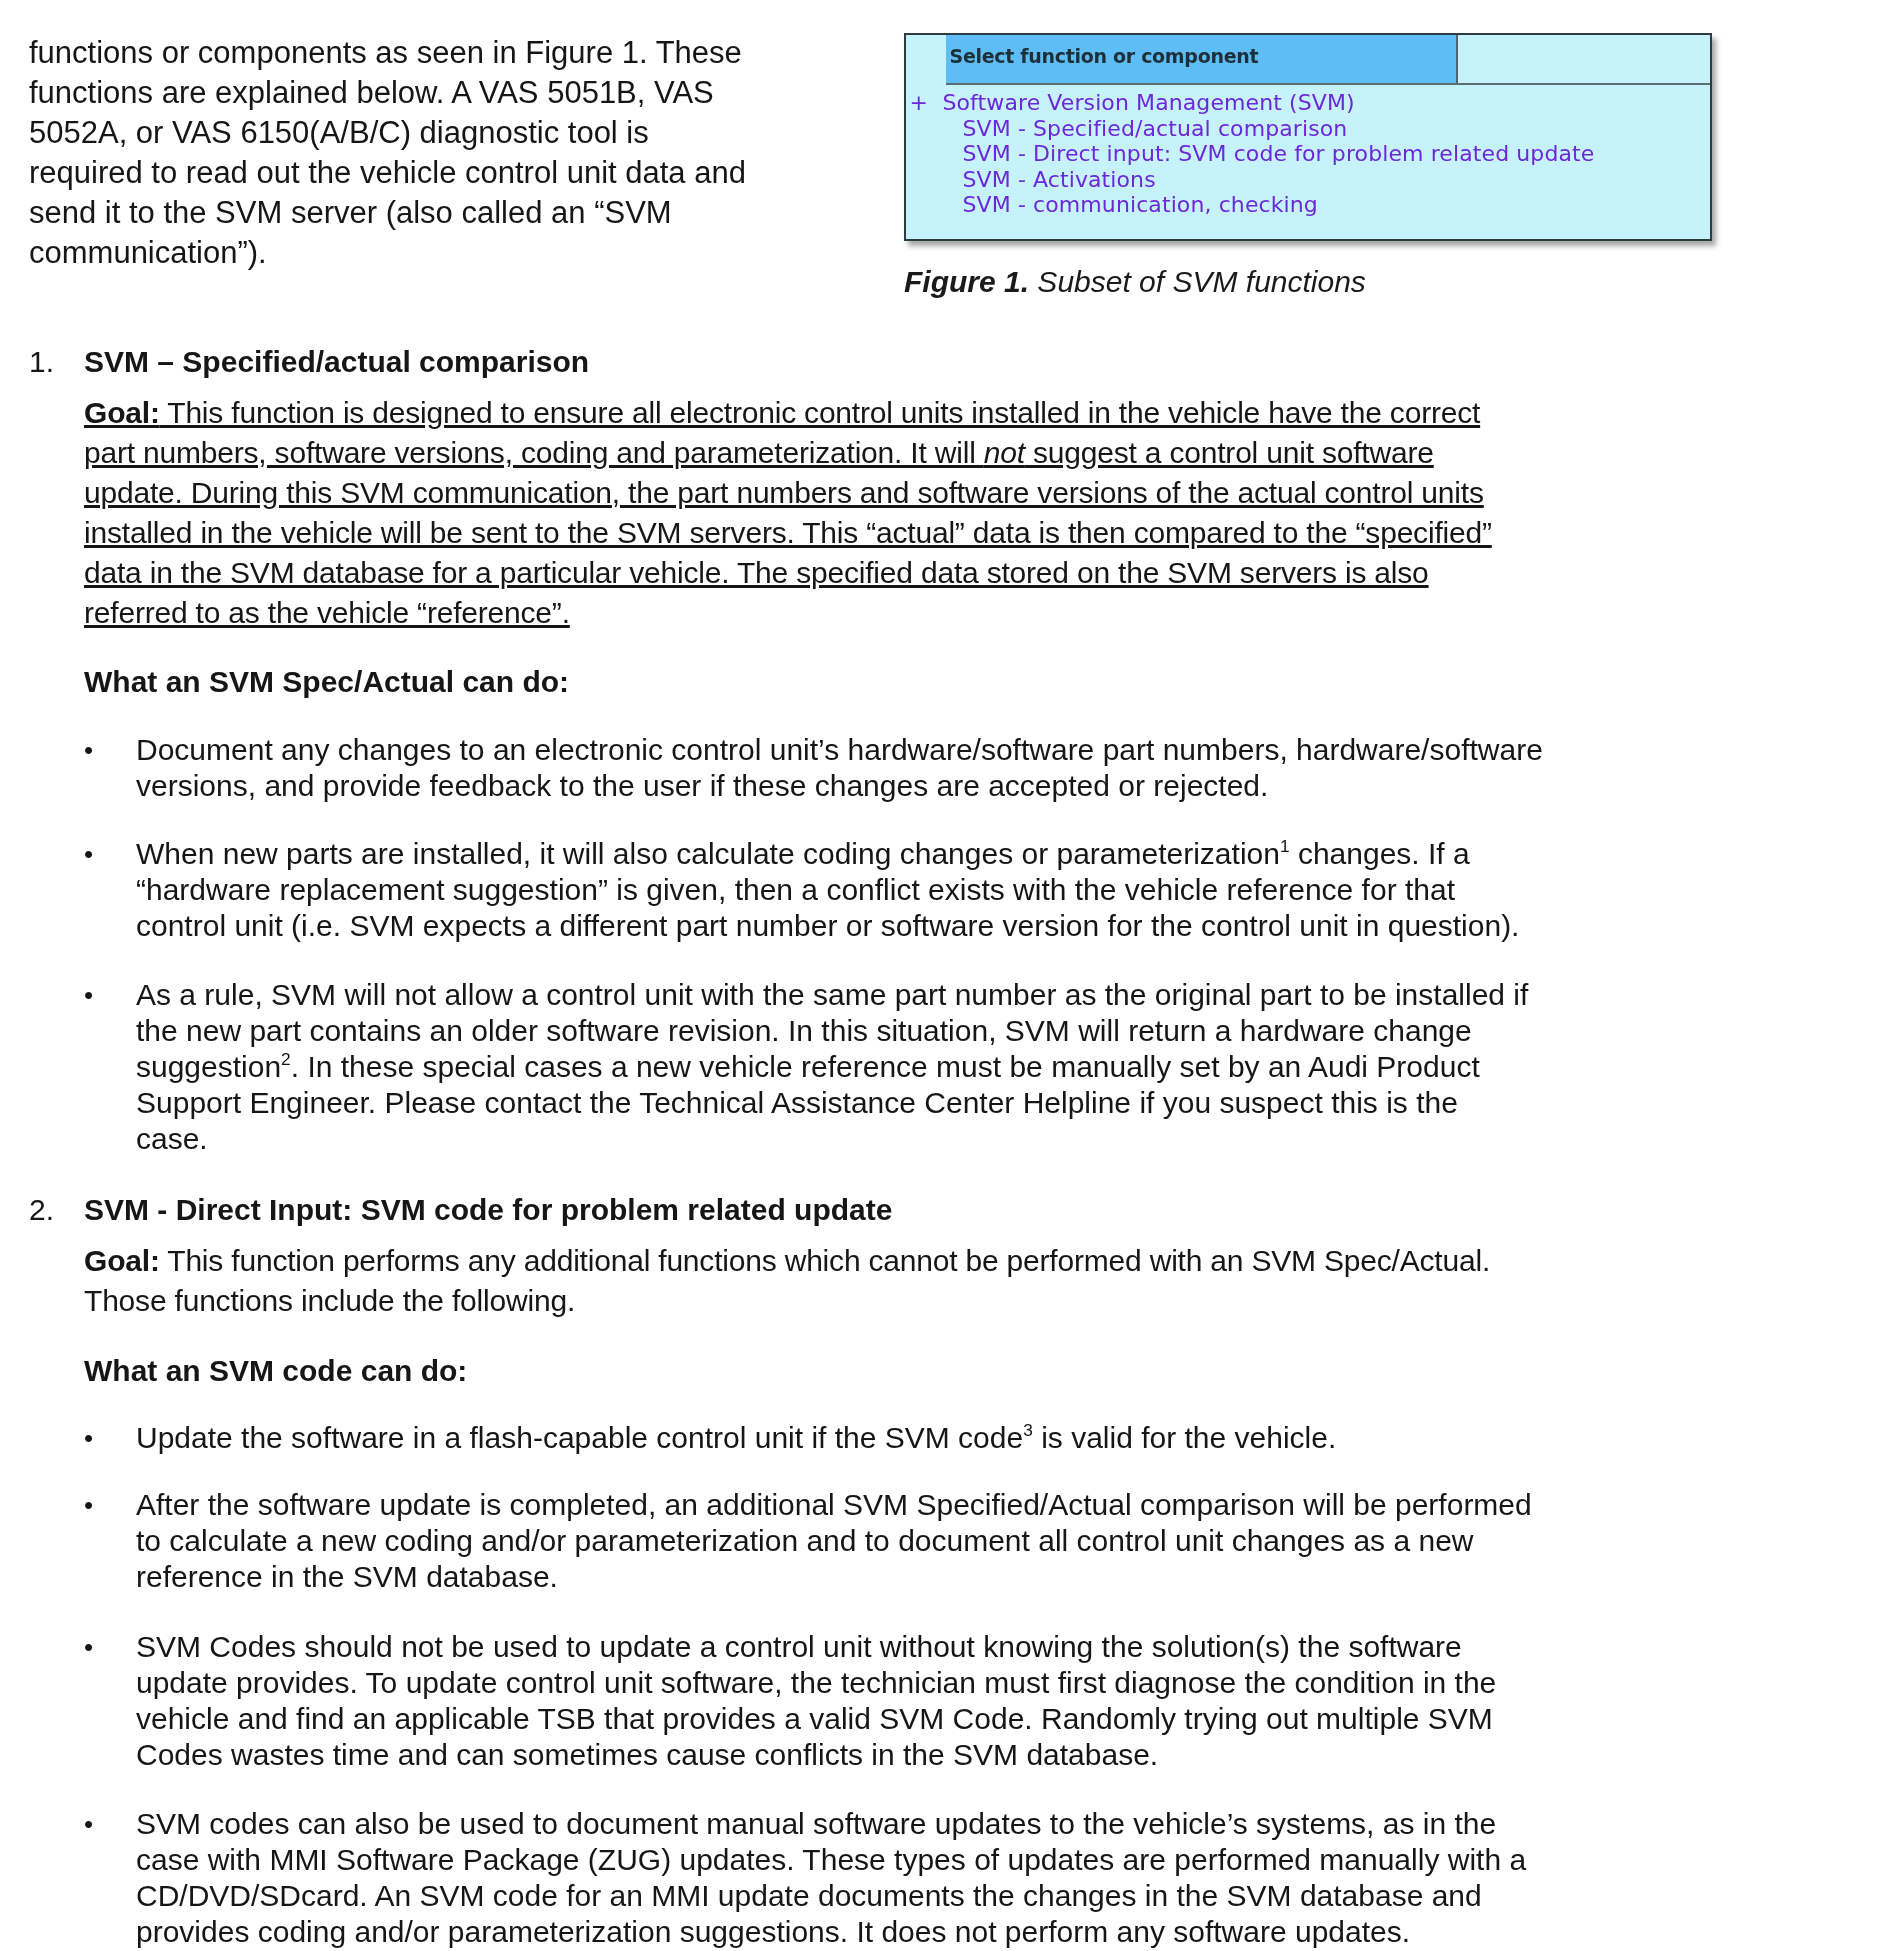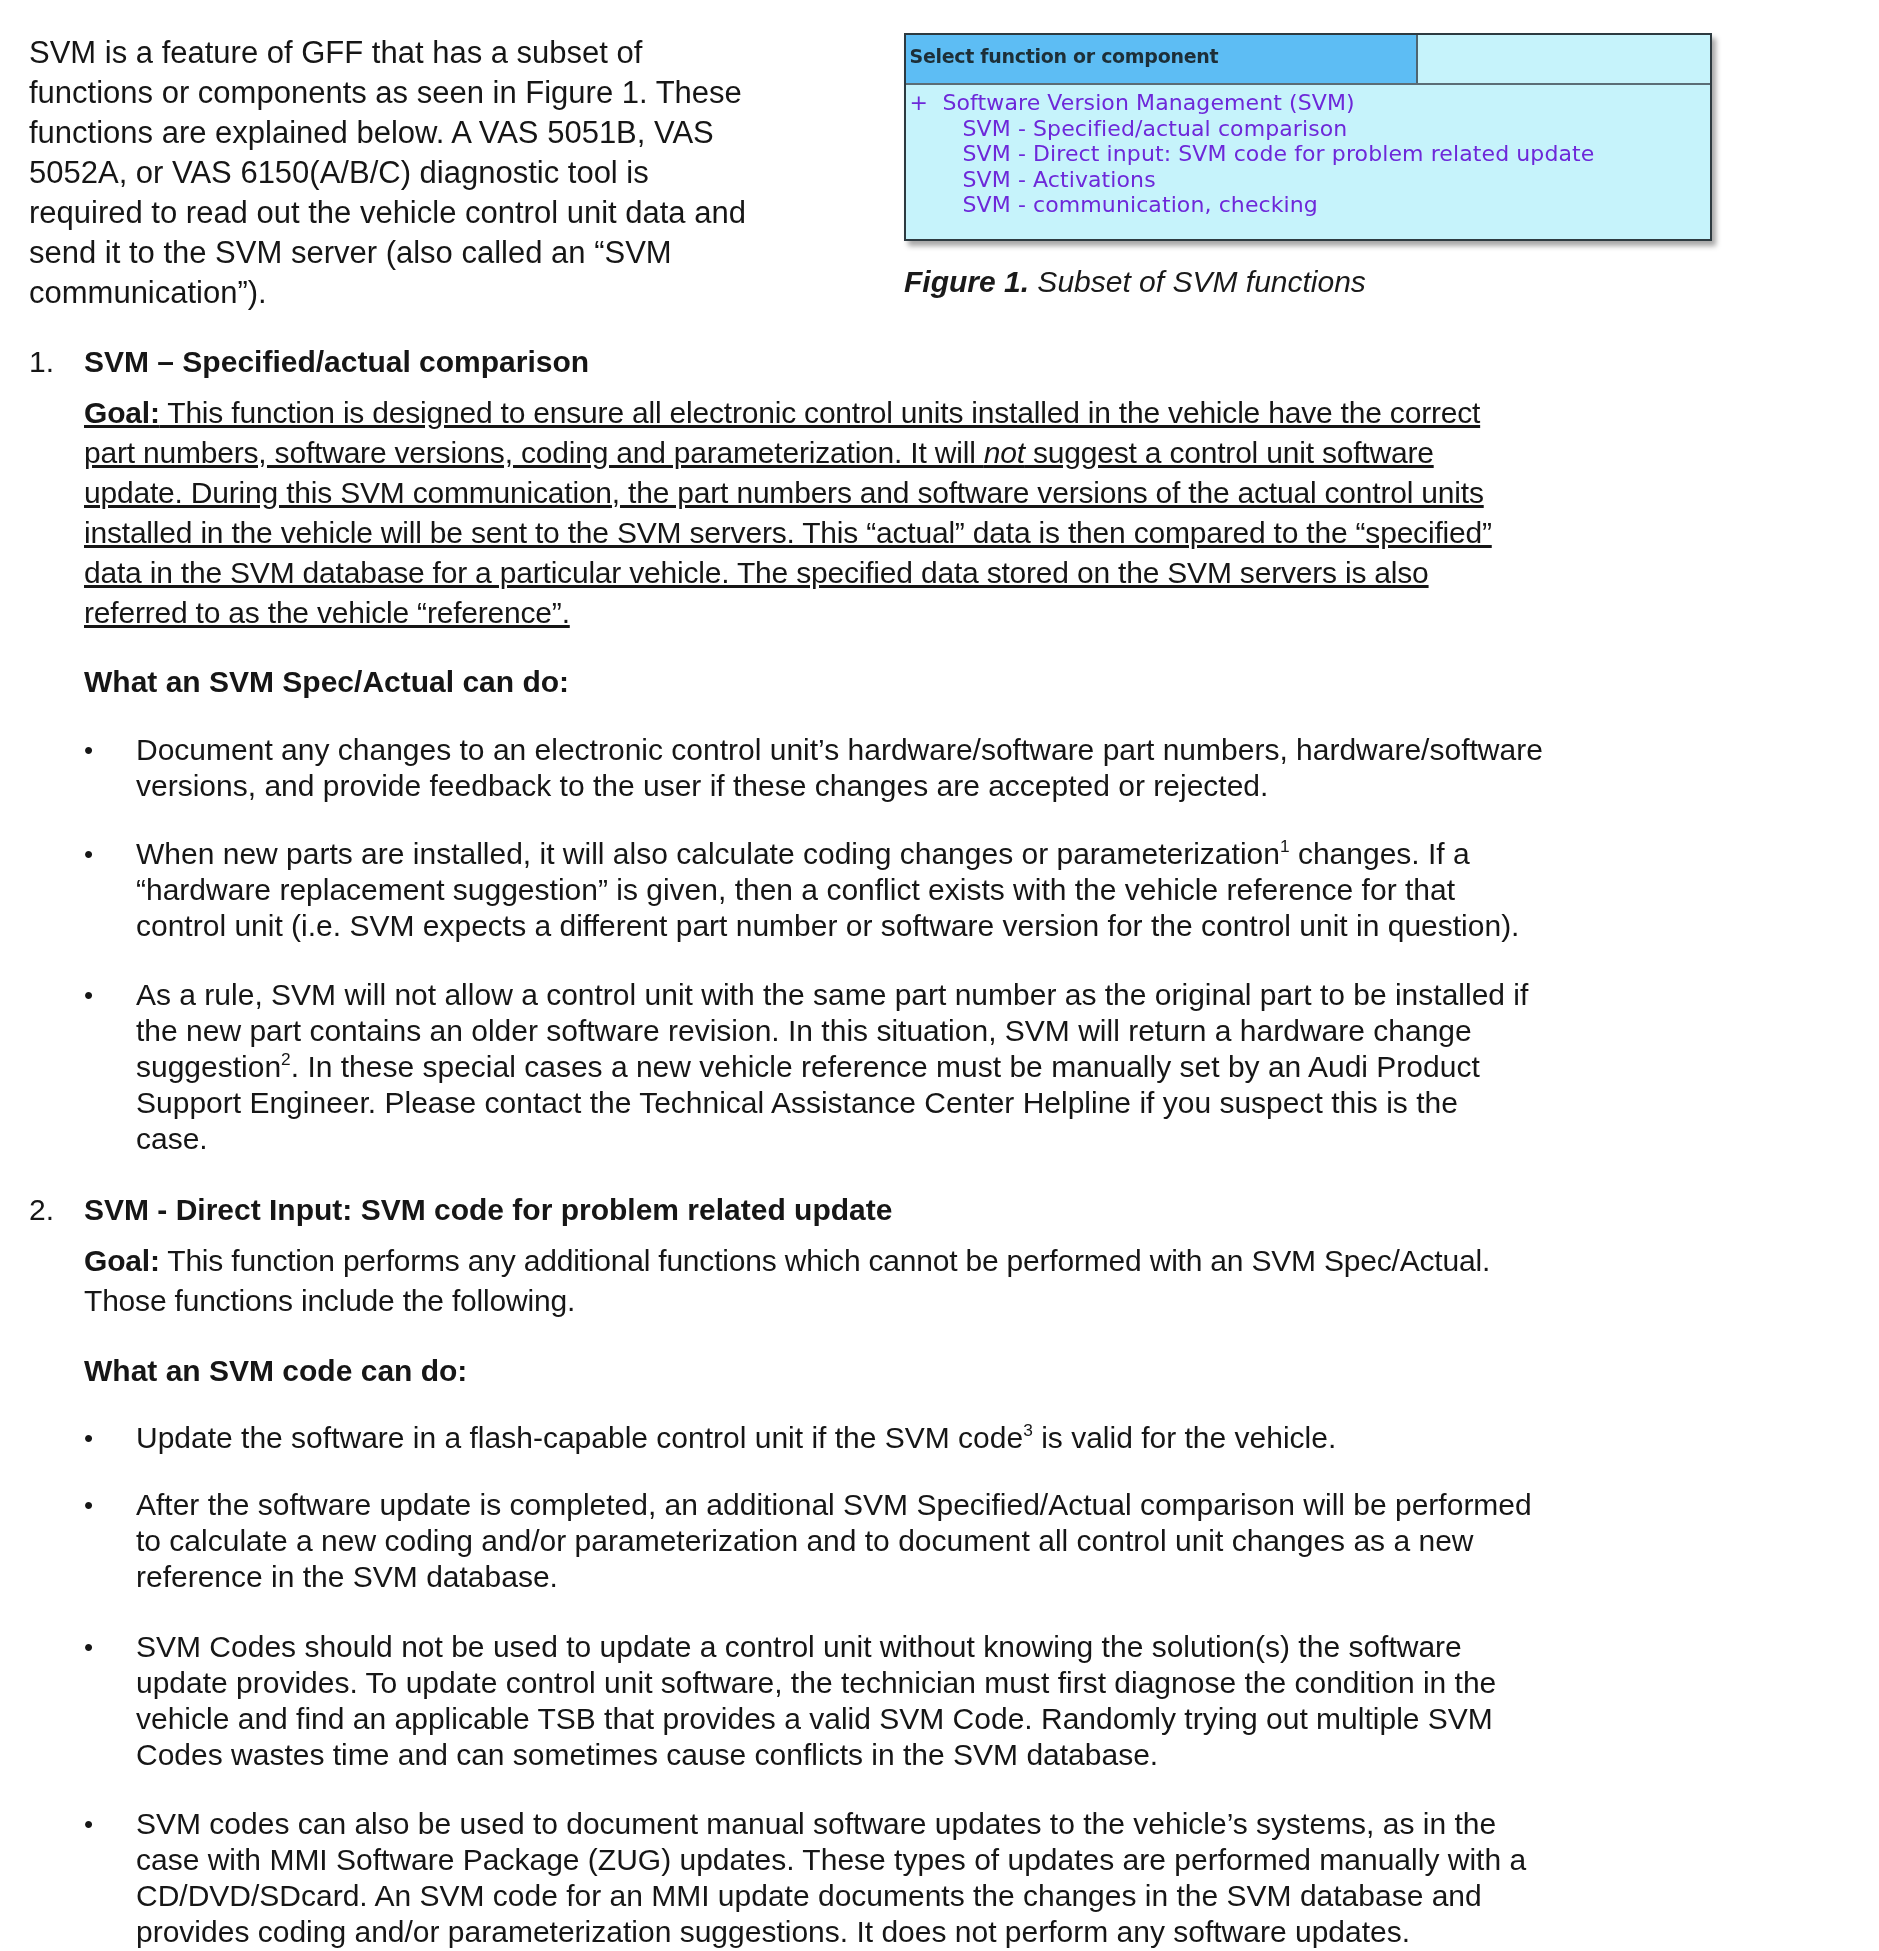--- a/index.html
+++ b/index.html
@@ -38,20 +38,21 @@
       border: 2.6px solid #2d3a40;
       background: #c6f3fb;
       box-shadow: 4.3px 5.2px 5.2px rgba(0,0,0,0.35);
       box-sizing: border-box;
       font-family: "DejaVu Sans", sans-serif;
     }
     #figure-header {
       display: flex;
       height: 48px;
       border-bottom: 2.6px solid #5b6d75;
+      margin-left: 40px;
     }
     #figure-header-left {
       width: 506px;
       background: #5dbdf4;
       border-right: 2.6px solid #4e6570;
       font-size: 19px;
       line-height: 43px;
       padding-left: 3.5px;
       color: #1d2f38;
       font-weight: bold;
@@ -129,21 +130,20 @@
     .bullet-text {
       margin-left: 52px;
       display: block;
     }
     sup { font-size: 17.3px; line-height: 0; vertical-align: 12px; }
   </style>
 </head>
 <body>
 
 <div id="intro">
-  <div>SVM is a feature of GFF that has a subset of</div>
   <div>functions or components as seen in Figure 1.  These</div>
   <div>functions are explained below.  A VAS 5051B, VAS</div>
   <div>5052A, or VAS 6150(A/B/C) diagnostic tool is</div>
   <div>required to read out the vehicle control unit data and</div>
   <div>send it to the SVM server (also called an “SVM</div>
   <div>communication”).</div>
 </div>
 
 <div id="figure-box">
   <div id="figure-header">

